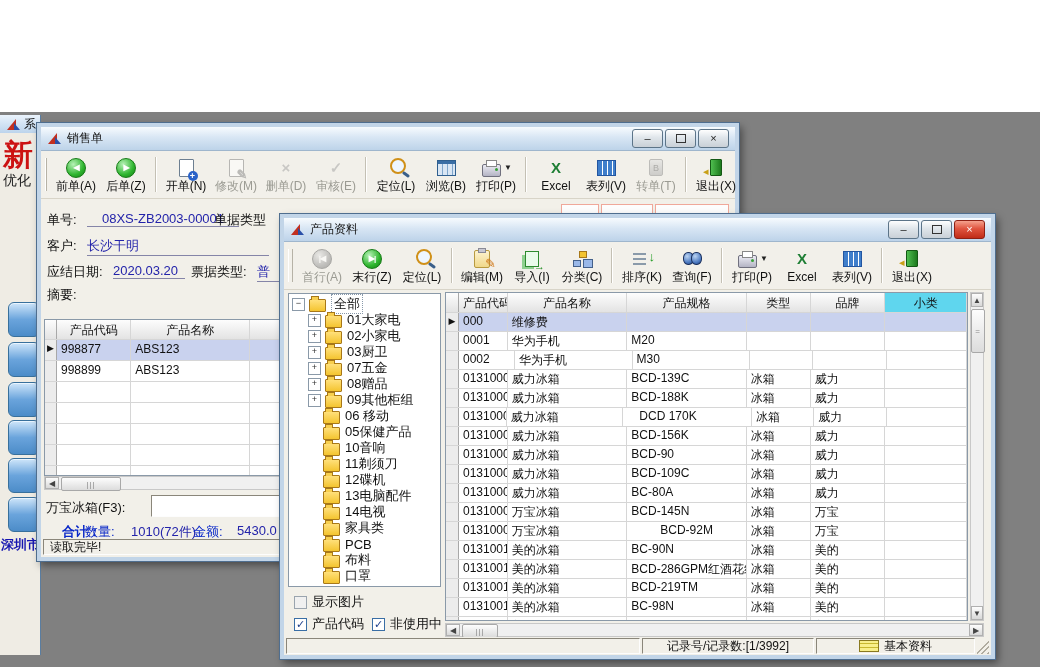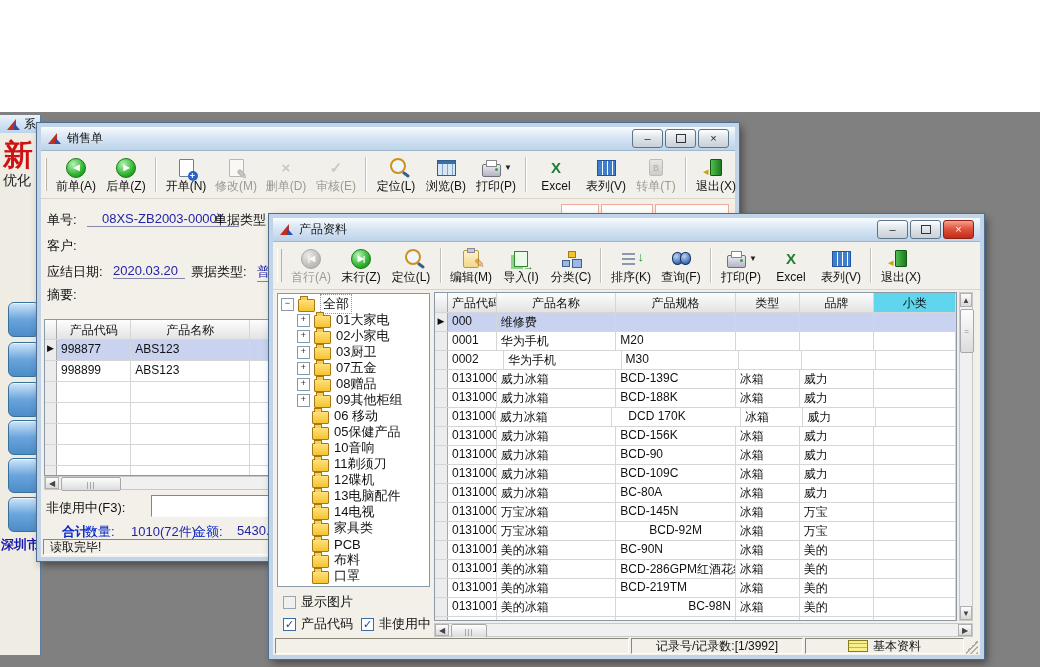--- a/index.html
+++ b/index.html
@@ -275,20 +275,21 @@
         </div>
 
       <span class="f-label" style="left:6px;top:84px;">单号:</span>
       <span class="f-value" style="left:46px;top:84px;width:152px;text-align:center;">08XS-ZB2003-00001</span>
       <span class="f-label" style="left:173px;top:84px;">单据类型</span>
       <div class="red-box" style="left:520px;top:77px;width:36px;"></div>
       <div class="red-box" style="left:560px;top:77px;width:50px;"></div>
       <div class="red-box" style="left:614px;top:77px;width:72px;"></div>
 
       <span class="f-label" style="left:6px;top:110px;">客户:</span>
+      <span class="f-value" style="left:46px;top:110px;width:182px;">长沙干明</span>
 
       <span class="f-label" style="left:6px;top:136px;">应结日期:</span>
       <span class="f-value" style="left:72px;top:136px;width:72px;">2020.03.20</span>
       <span class="f-label" style="left:150px;top:136px;">票据类型:</span>
       <span class="f-value" style="left:216px;top:136px;width:40px;">普</span>
 
       <span class="f-label" style="left:6px;top:159px;">摘要:</span>
 
       <div class="grid" id="sales-grid" style="left:3px;top:192px;width:688px;height:157px;">
           <div class="g-row" style="height: 20px;">
@@ -339,35 +340,35 @@
             <div class="g-cell" style="width: 120px;"></div>
             <div class="g-cell" style="width: 486px;"></div>
           </div>
         </div>
 
       <div class="hscroll" style="left:3px;top:349px;width:688px;height:14px;">
         <div class="sbtn" style="width:14px;height:12px;">◀</div>
         <div class="hthumb" style="width:58px;height:12px;">|||</div>
       </div>
 
-      <span class="f-label" style="left:5px;top:372px;color:#111;">非使用中(F3):</span>
+      <span class="f-label" style="left:5px;top:372px;color:#111;">万宝冰箱(F3):</span>
       <input class="sunken" style="position: absolute; left: 110px; top: 368px; width: 272px; height: 18px; background: rgb(255, 255, 255); font-size: 13px; outline: none;">
 
       <span class="f-label" style="left:5px;top:396px;color:#0a28c8;font-weight:bold;margin-left:16px;">合计：</span>
       <span class="f-label" style="left:44px;top:396px;color:#0a28c8;">数量:</span>
       <span class="f-label" style="left:90px;top:396px;color:#2323aa;">1010(72件)</span>
       <span class="f-label" style="left:152px;top:396px;color:#0a28c8;">金额:</span>
       <span class="f-label" style="left:196px;top:396px;color:#2323aa;">5430.0</span>
 
       <div class="statusbar sunken" style="left:2px;top:412px;width:688px;height:16px;line-height:15px;padding-left:6px;box-sizing:border-box;">
         <span>读取完毕!</span>
       </div>
     </div>
 
-    <div class="win" style="left:269px;top:102px;width:707px;height:437px;z-index:3;">
+    <div class="win" style="left:280px;top:102px;width:707px;height:437px;z-index:3;">
       <div class="titlebar">
         <span class="applogo"></span>
         <span class="ttl">产品资料</span>
         <span class="winbtns" id="prod-winbtns">
             <div class="wbtn">–</div>
             <div class="wbtn">
               <span class="maxbox"></span>
             </div>
             <div class="wbtn red">×</div>
           </span>
@@ -725,21 +726,21 @@
             <div class="g-cell" style="width: 120px; padding: 1px 4px;">美的冰箱</div>
             <div class="g-cell" style="width: 120px; padding: 1px 4px;">BCD-219TM</div>
             <div class="g-cell" style="width: 64px; padding: 1px 4px;">冰箱</div>
             <div class="g-cell" style="width: 75px; padding: 1px 4px;">美的</div>
             <div class="g-cell" style="width: 82px; padding: 1px 4px;"></div>
           </div>
           <div class="g-row" style="height: 19px;">
             <div class="g-gut" style="width: 13px; line-height: 16px;"></div>
             <div class="g-cell" style="width: 49px; padding: 1px 4px;">01310013</div>
             <div class="g-cell" style="width: 120px; padding: 1px 4px;">美的冰箱</div>
-            <div class="g-cell" style="width: 120px; padding: 1px 4px; text-align: right;">BC-98N</div>
+            <div class="g-cell" style="width: 120px; padding: 1px 4px;">BC-98N</div>
             <div class="g-cell" style="width: 64px; padding: 1px 4px;">冰箱</div>
             <div class="g-cell" style="width: 75px; padding: 1px 4px;">美的</div>
             <div class="g-cell" style="width: 82px; padding: 1px 4px;"></div>
           </div>
           <div class="g-row" style="height: 19px;">
             <div class="g-gut" style="width: 13px; line-height: 16px;"></div>
             <div class="g-cell" style="width: 49px; padding: 1px 4px;">01310014</div>
             <div class="g-cell" style="width: 120px; padding: 1px 4px;">美的冰箱</div>
             <div class="g-cell" style="width: 120px; padding: 1px 4px;"></div>
             <div class="g-cell" style="width: 64px; padding: 1px 4px;">冰箱</div>

